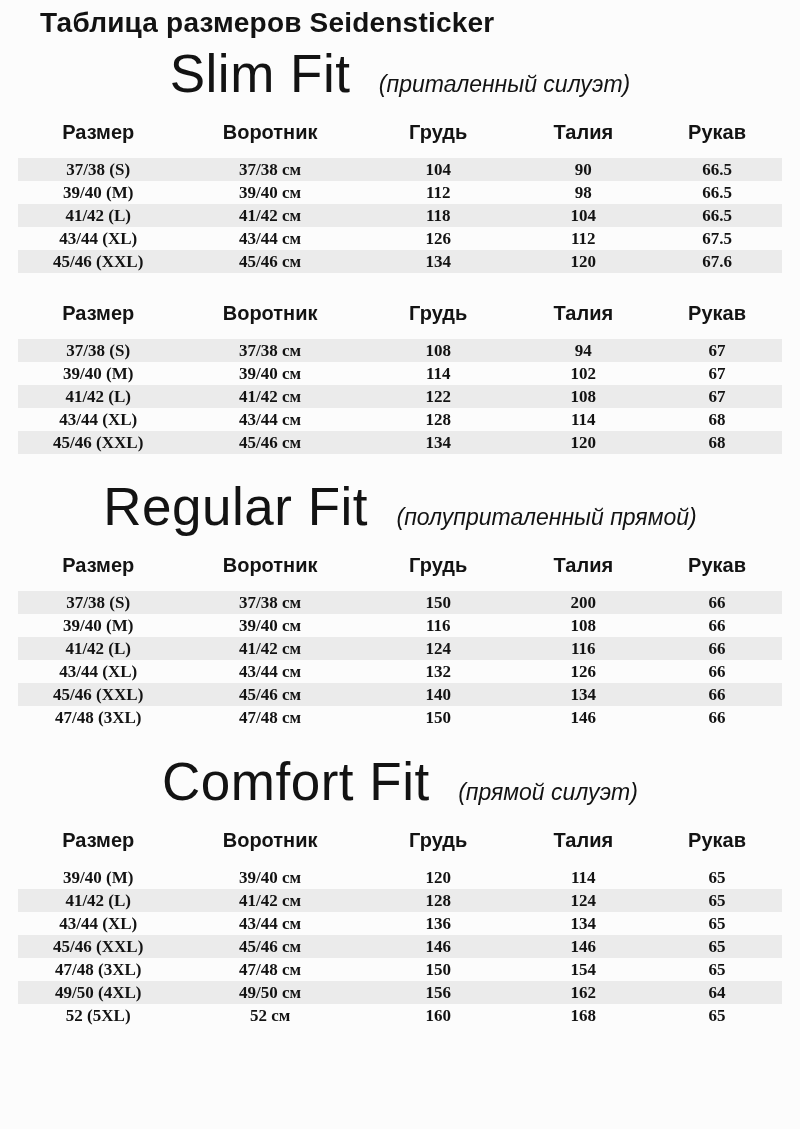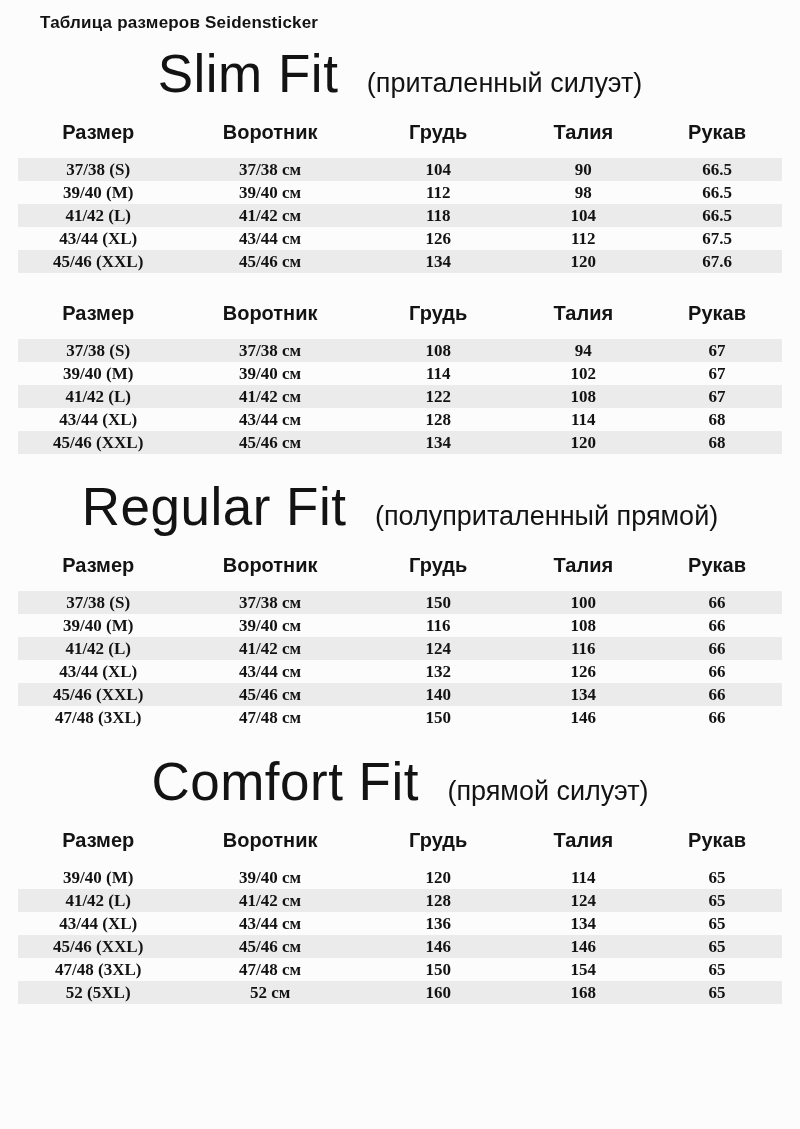--- a/index.html
+++ b/index.html
@@ -4,31 +4,31 @@
 <style>
   html,body{margin:0;padding:0;}
   body{
     width:800px;height:1129px;box-sizing:border-box;
     background:#fcfcfc;color:#131313;
     font-family:"Liberation Serif", serif;
     padding:8px 18px 0 18px;overflow:hidden;
   }
   .page-title{
     font-family:"Liberation Sans", sans-serif;
-    font-weight:bold;font-size:17px;line-height:26px;
+    font-weight:bold;font-size:28px;line-height:26px;
     margin:2px 0 8px 22px;letter-spacing:0.2px;
   }
   .section{margin-top:12px;}
   .section + .section{margin-top:27px;}
   .section-title{
     text-align:center;line-height:52px;margin:0 0 6px 0;white-space:nowrap;
     font-family:"Liberation Sans", sans-serif;
   }
   .fit-name{font-size:53px;letter-spacing:0.5px;}
-  .fit-sub{font-size:27px;margin-left:24px;}
+  .fit-sub{font-size:23px;margin-left:24px;font-style:italic;}
   table.size-table{
     width:100%;border-collapse:collapse;table-layout:fixed;
   }
   table.size-table th{
     font-family:Liberation Sans, sans-serif;
     font-weight:bold;font-size:20px;line-height:26px;
     padding:0 0 13px 0;text-align:center;
   }
   table.size-table td{
     font-family:"Liberation Serif", serif;
@@ -167,21 +167,21 @@
           <th>Грудь</th>
           <th>Талия</th>
           <th>Рукав</th>
         </tr>
       </thead>
       <tbody>
         <tr>
           <td>37/38 (S)</td>
           <td>37/38 см</td>
           <td>150</td>
-          <td>100</td>
+          <td>200</td>
           <td>66</td>
         </tr>
         <tr>
           <td>39/40 (M)</td>
           <td>39/40 см</td>
           <td>116</td>
           <td>108</td>
           <td>66</td>
         </tr>
         <tr>
@@ -261,20 +261,27 @@
           <td>65</td>
         </tr>
         <tr>
           <td>47/48 (3XL)</td>
           <td>47/48 см</td>
           <td>150</td>
           <td>154</td>
           <td>65</td>
         </tr>
         <tr>
+          <td>49/50 (4XL)</td>
+          <td>49/50 см</td>
+          <td>156</td>
+          <td>162</td>
+          <td>64</td>
+        </tr>
+        <tr>
           <td>52 (5XL)</td>
           <td>52 см</td>
           <td>160</td>
           <td>168</td>
           <td>65</td>
         </tr>
       </tbody>
     </table>
 </section>
 

